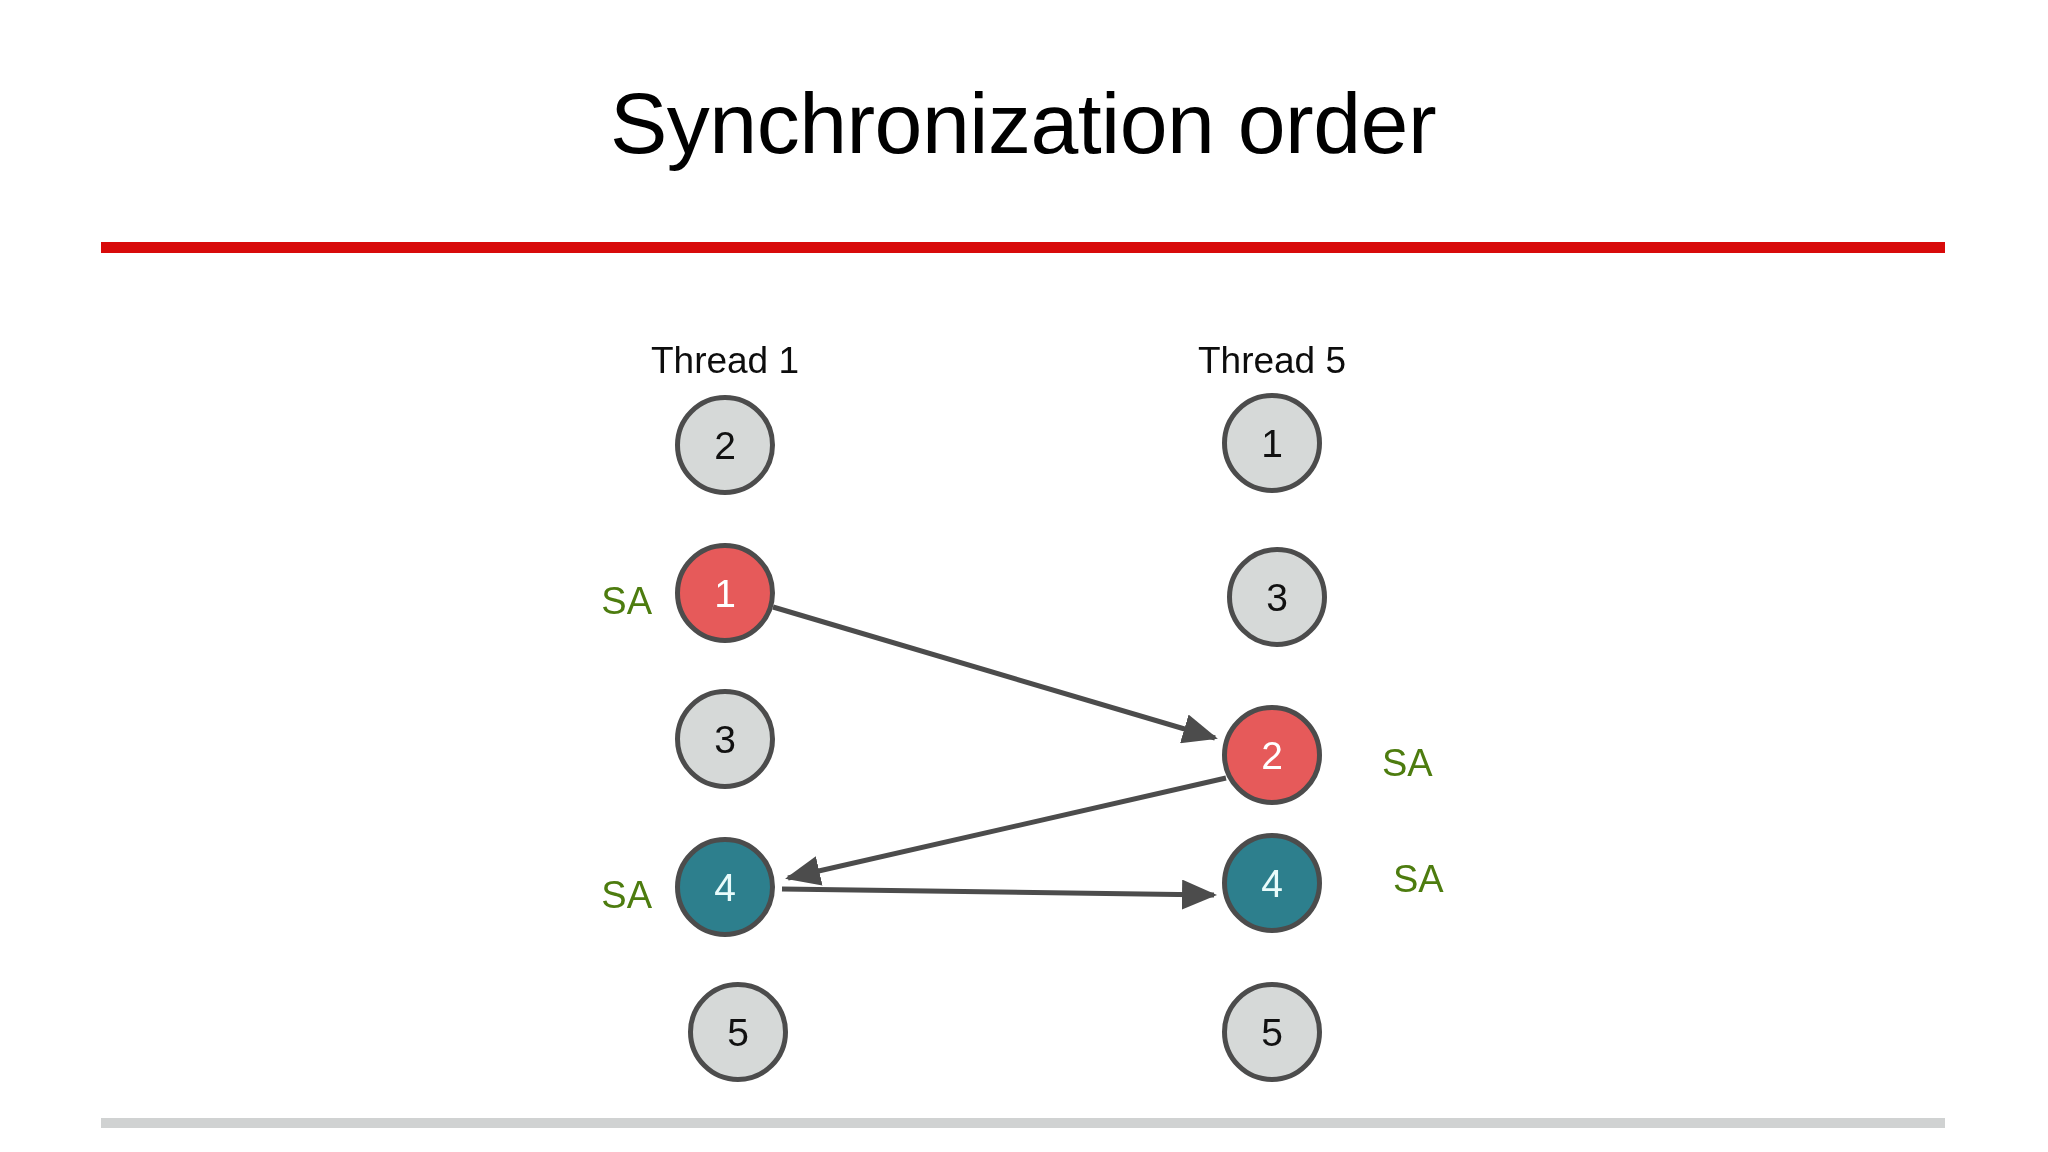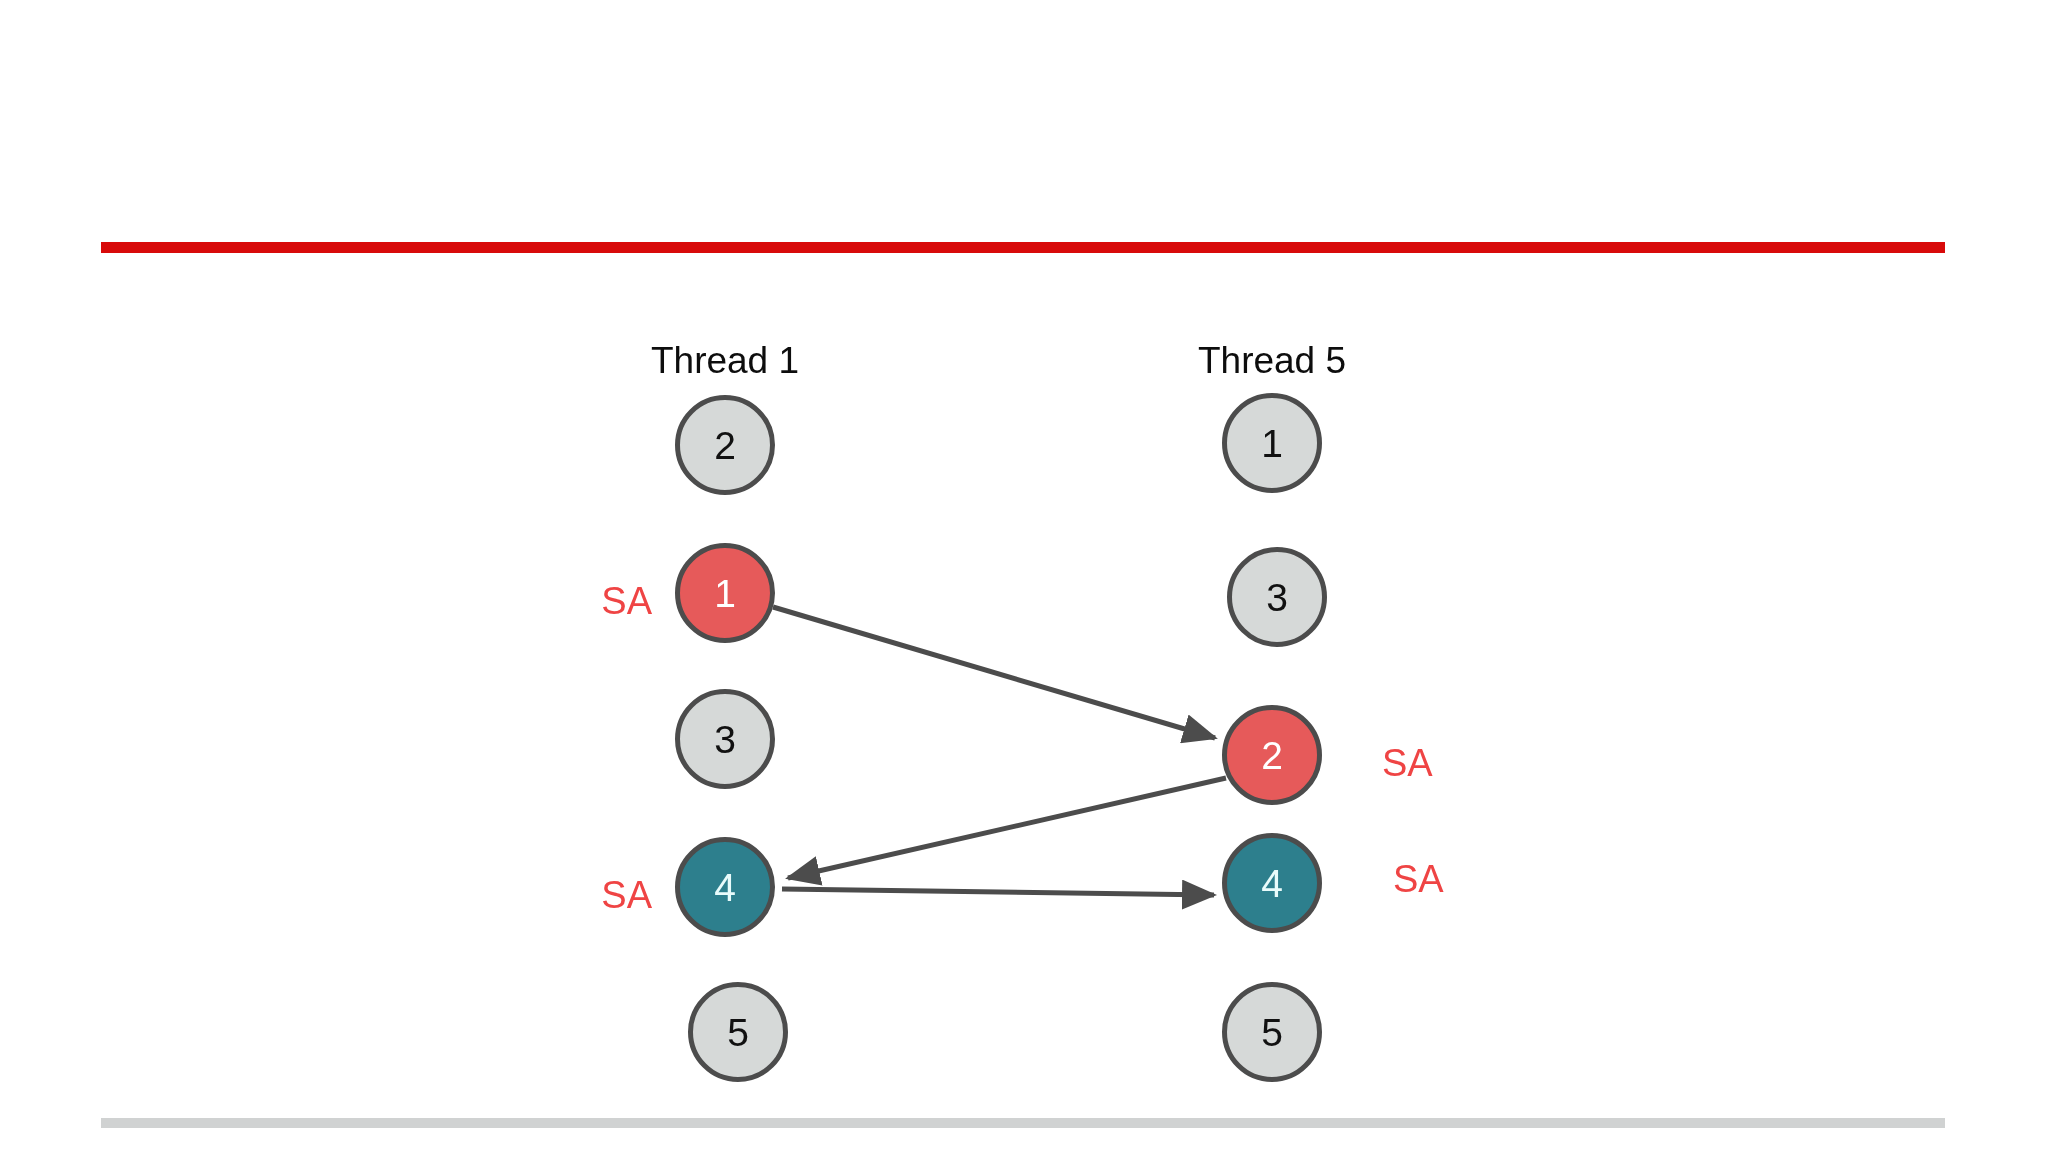--- a/index.html
+++ b/index.html
@@ -95,41 +95,42 @@
     color: #ffffff;
   }
   .node.teal {
     background: #2d7f8d;
     color: #e8fbfb;
   }
 
   .sa-label {
     position: absolute;
     font-size: 38px;
-    color: #ef4444;
+    color: #4d7c0f;
     white-space: nowrap;
     transform: translateY(-50%);
   }
   .sa-label.left  { transform: translate(-100%, -50%); }
   .sa-label.right { transform: translate(0, -50%); }
 
   svg.edges {
     position: absolute;
     left: 0; top: 0;
     width: 2048px;
     height: 1152px;
     overflow: visible;
     pointer-events: none;
   }
 </style>
 </head>
 <body>
 
 <div id="slide">
 
+  <div id="title">Synchronization order</div>
   <div id="title-rule"></div>
   <div id="footer-rule"></div>
 
   <div id="diagram">
 
     <svg class="edges" viewBox="0 0 2048 1152">
       <defs>
         <marker id="arrowhead" markerWidth="7" markerHeight="6" refX="6.4" refY="3" orient="auto" markerUnits="strokeWidth">
           <path d="M0,0 L7,3 L0,6 z" fill="#4c4c4c"></path>
         </marker>

